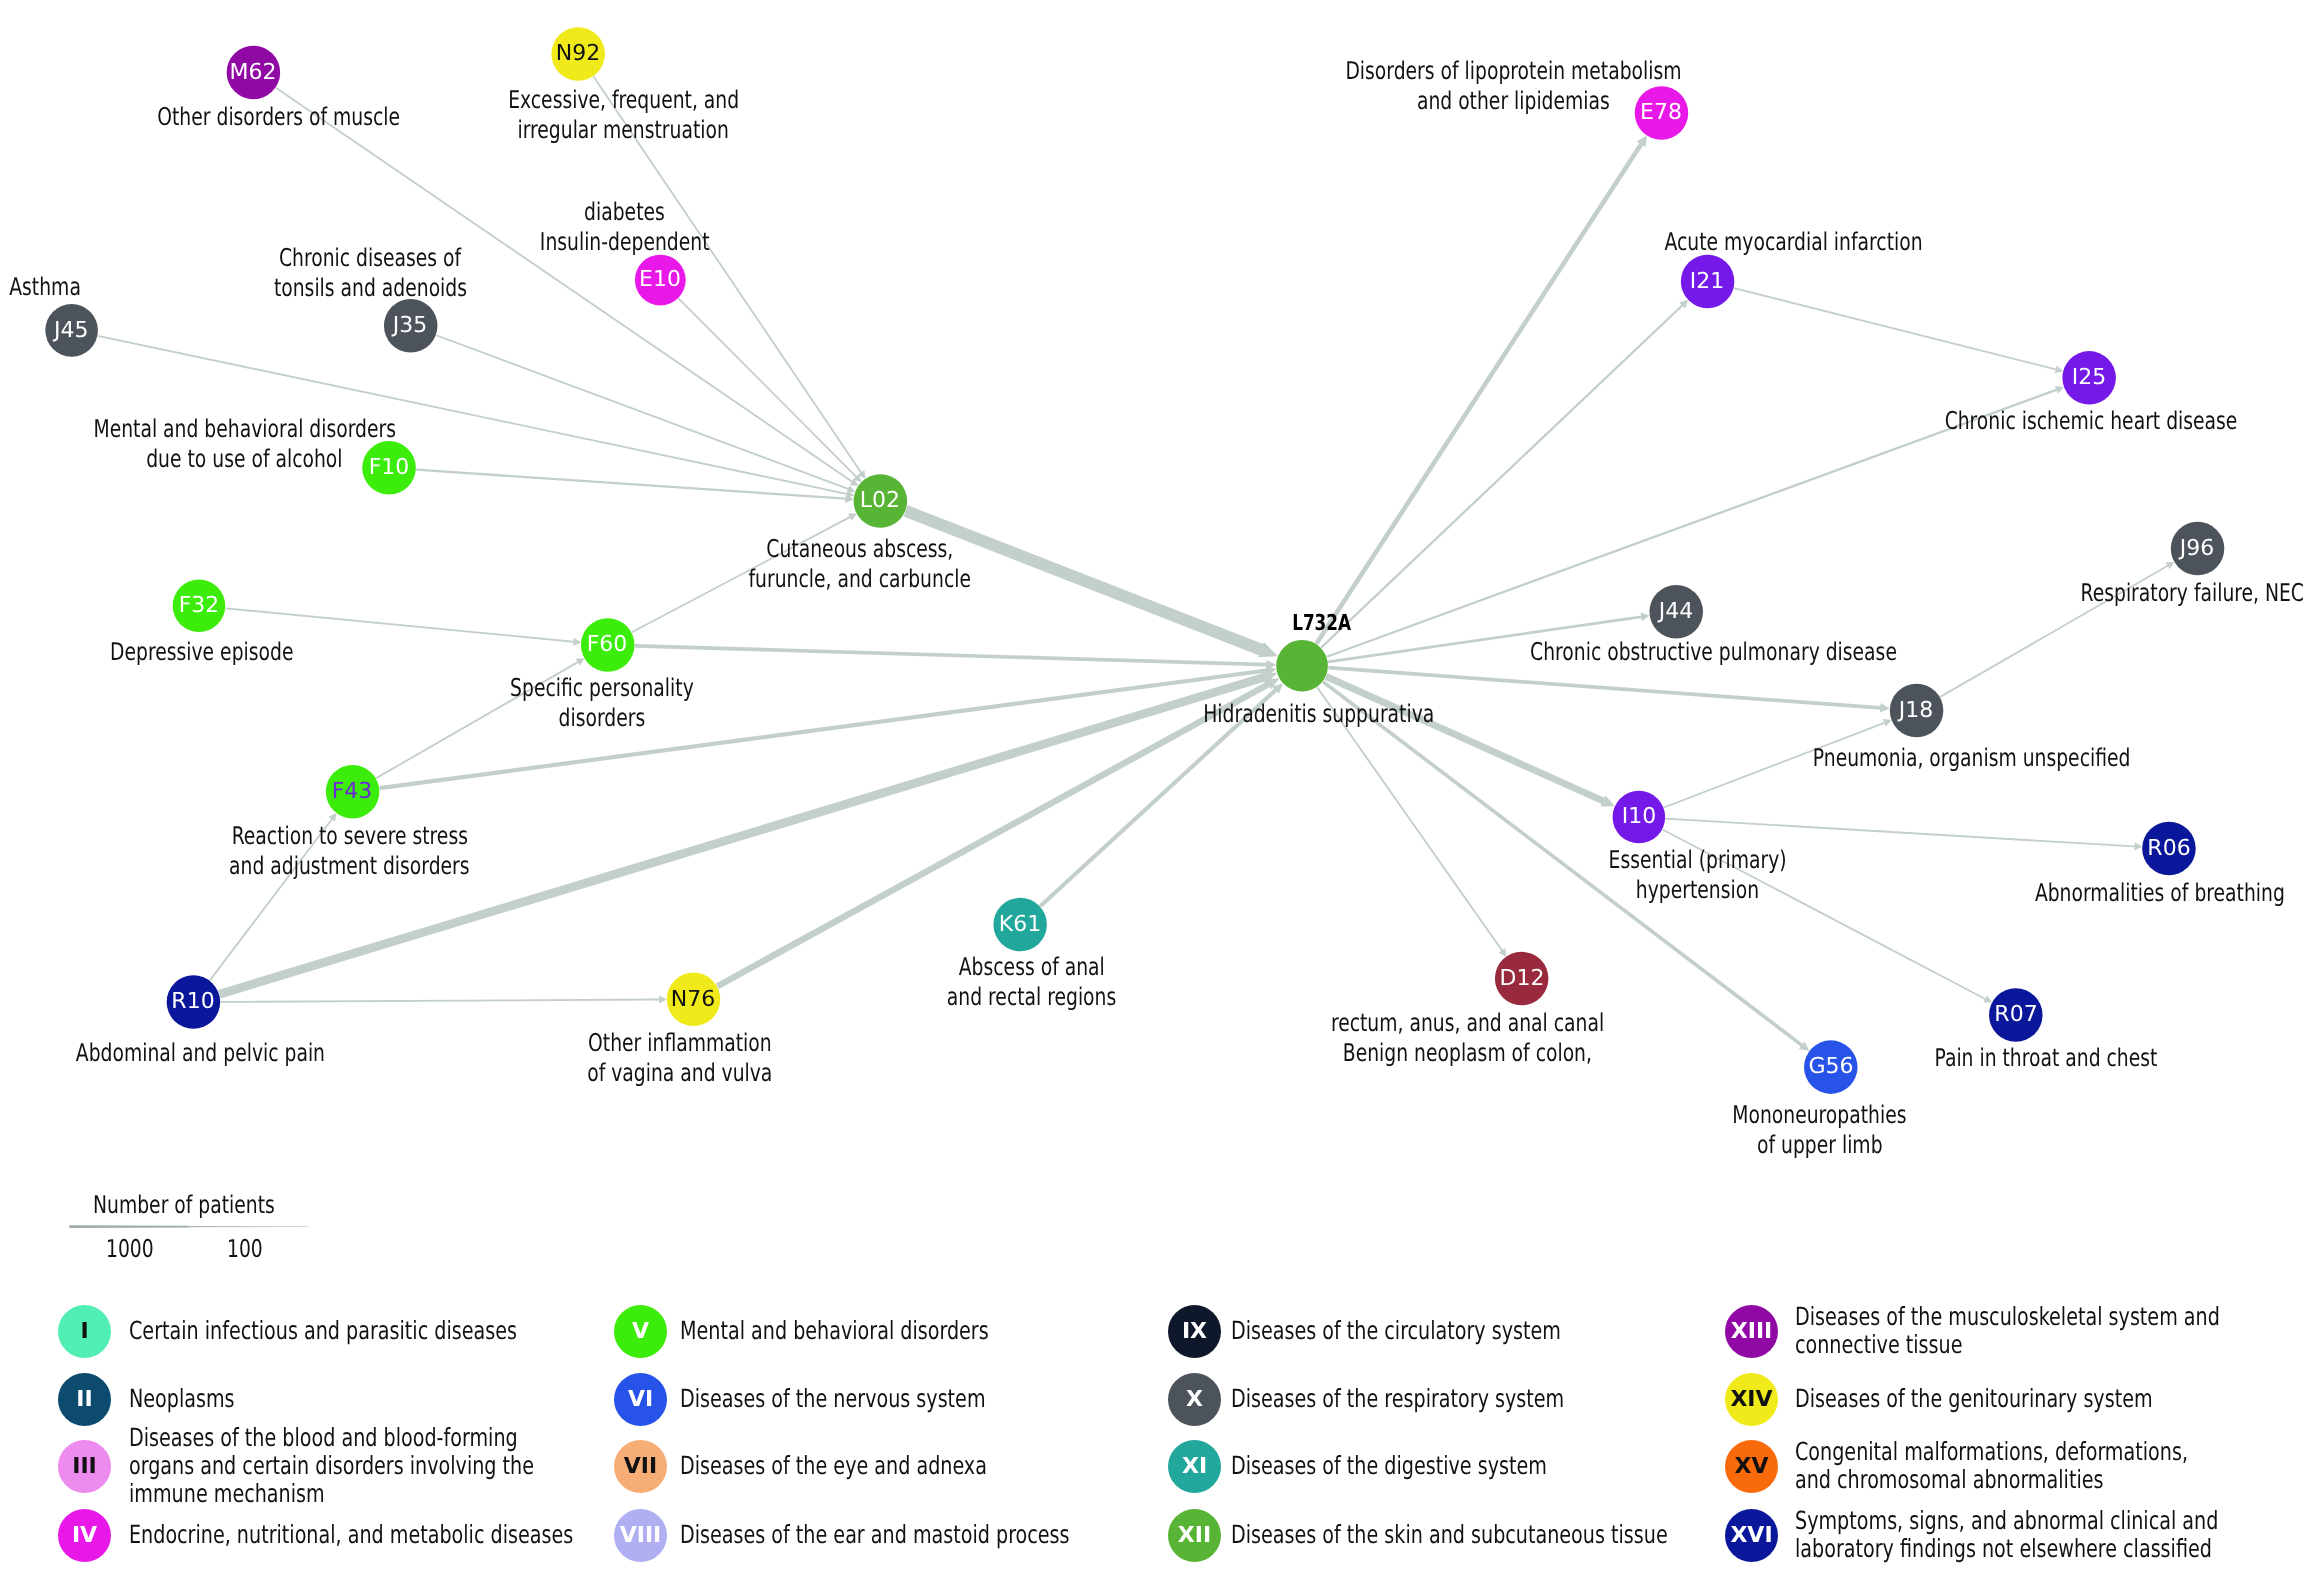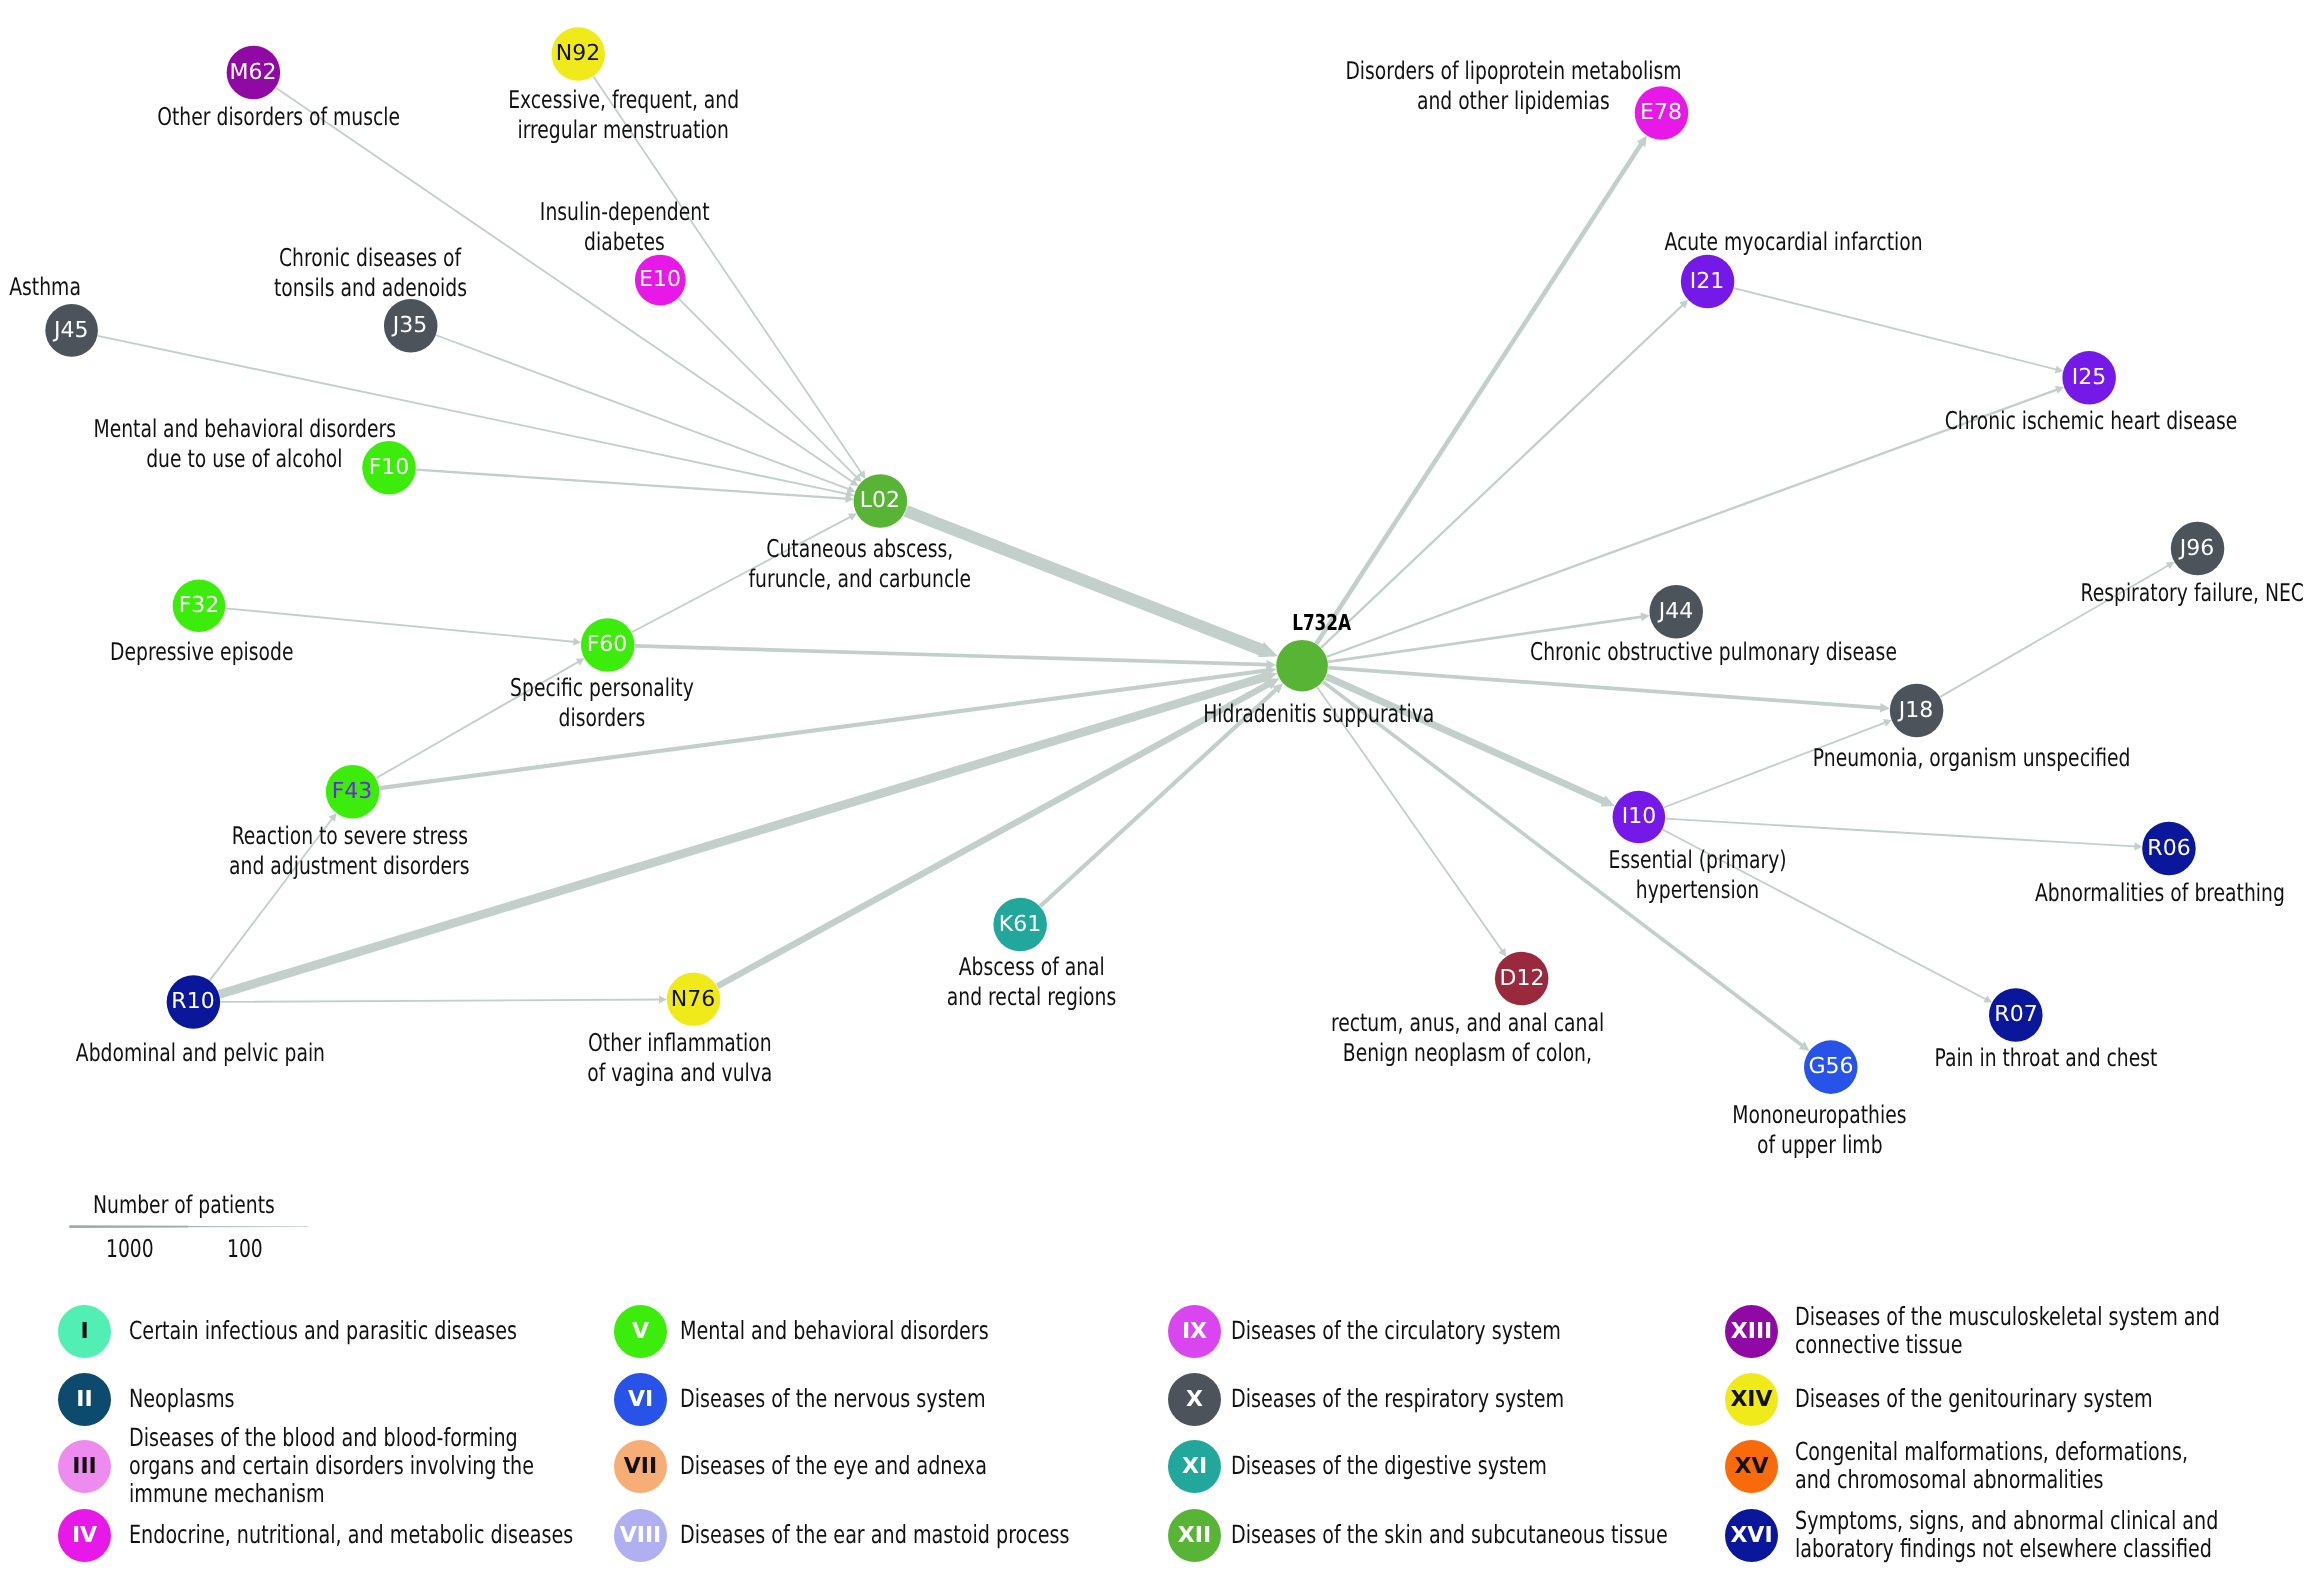--- a/index.html
+++ b/index.html
@@ -133,22 +133,22 @@
       <div class="lline"><span>irregular menstruation</span></div>
     </div>
   <div class="nlabel" style="left:-370px;top:272px">
       <div class="lline"><span>Asthma</span></div>
     </div>
   <div class="nlabel" style="left:-45px;top:243px">
       <div class="lline"><span>Chronic diseases of</span></div>
       <div class="lline"><span>tonsils and adenoids</span></div>
     </div>
   <div class="nlabel" style="left:209px;top:197px">
+      <div class="lline"><span>diabetes</span></div>
       <div class="lline"><span>Insulin-dependent</span></div>
-      <div class="lline"><span>diabetes</span></div>
     </div>
   <div class="nlabel" style="left:-171px;top:414px">
       <div class="lline"><span>Mental and behavioral disorders</span></div>
       <div class="lline"><span>due to use of alcohol</span></div>
     </div>
   <div class="nlabel" style="left:444px;top:534px">
       <div class="lline"><span>Cutaneous abscess,</span></div>
       <div class="lline"><span>furuncle, and carbuncle</span></div>
     </div>
   <div class="nlabel" style="left:-214px;top:637px">
@@ -285,21 +285,21 @@
       </div>
     <div class="legitem">
         <div class="legcircle" style="left:614px;top:1509px;background:#AFAFF2;color:#ffffff">
           <span class="lgnum">VIII</span>
         </div>
         <div class="legtext" style="left:680px;top:1521px">
           <div class="lgline"><span>Diseases of the ear and mastoid process</span></div>
         </div>
       </div>
     <div class="legitem">
-        <div class="legcircle" style="left:1168px;top:1305px;background:#d946ef;color:#ffffff">
+        <div class="legcircle" style="left:1168px;top:1305px;background:#0f172a;color:#ffffff">
           <span class="lgnum">IX</span>
         </div>
         <div class="legtext" style="left:1231px;top:1317px">
           <div class="lgline"><span>Diseases of the circulatory system</span></div>
         </div>
       </div>
     <div class="legitem">
         <div class="legcircle" style="left:1168px;top:1373px;background:#4C535B;color:#ffffff">
           <span class="lgnum">X</span>
         </div>

